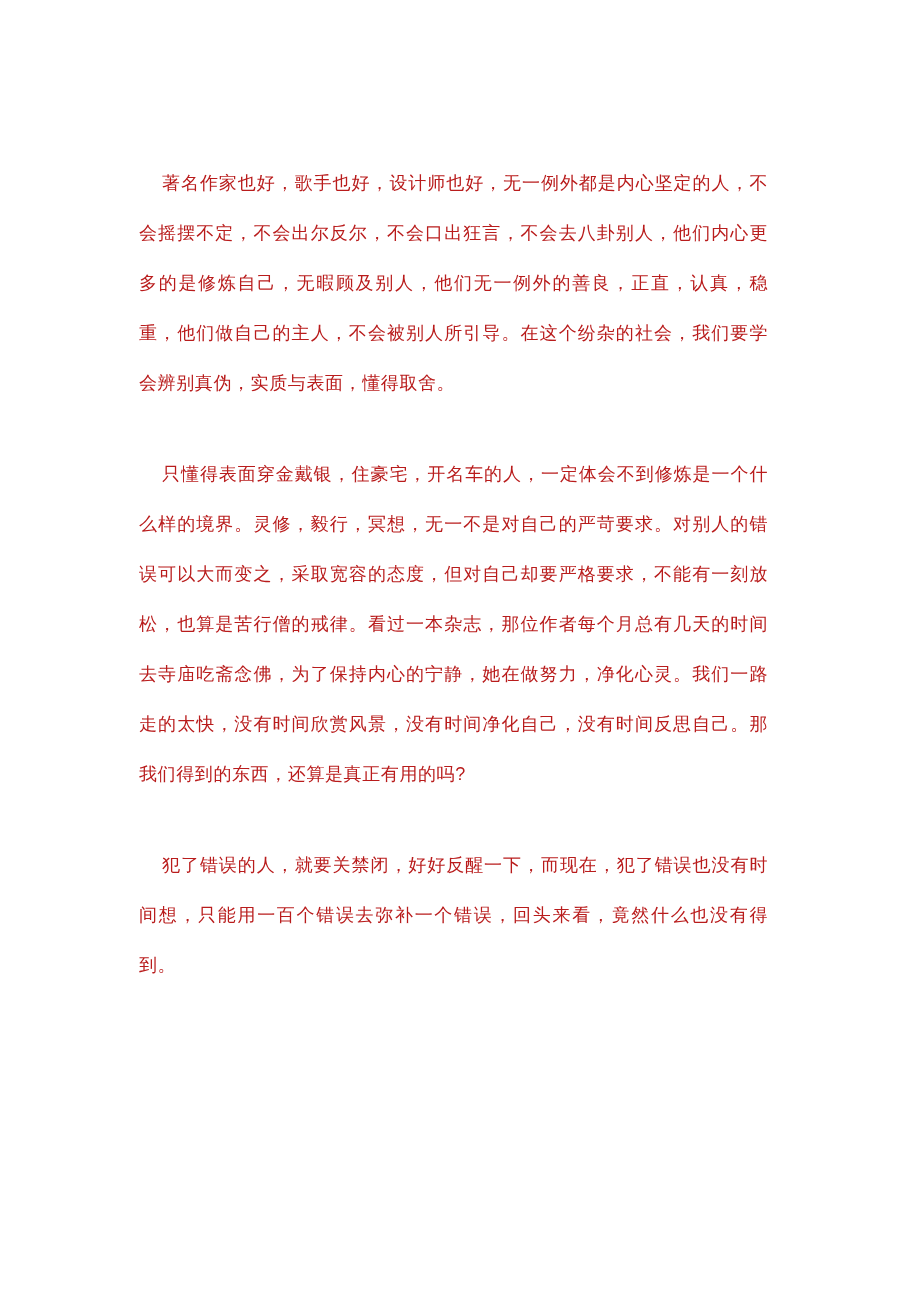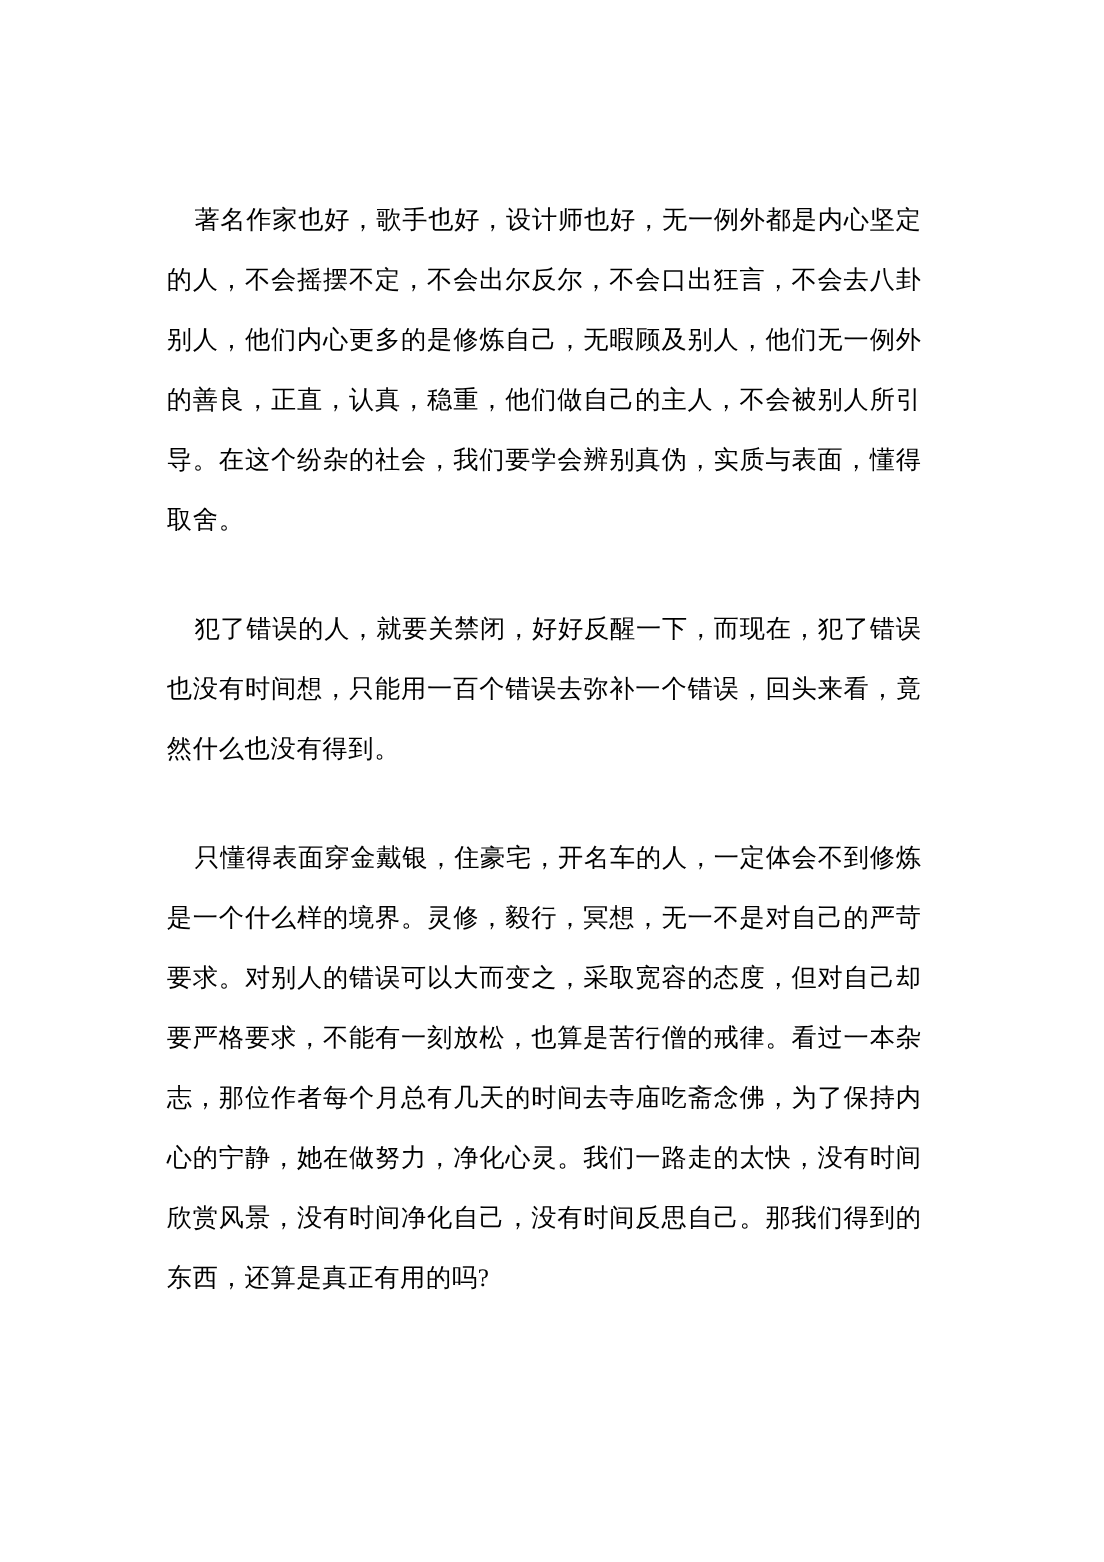--- a/index.html
+++ b/index.html
@@ -16,36 +16,36 @@
   }
   .content {
     position: absolute;
     left: 139px;
     top: 158px;
     width: 629px;
   }
   .content p {
     margin: 0 0 41px 0;
     padding: 0;
-    font-family: Liberation Serif, serif;
-    font-size: 21px;
+    font-family: Liberation Sans, sans-serif;
+    font-size: 18px;
     line-height: 50px;
     letter-spacing: 0.6px;
-    color: #000000;
+    color: #b91c1c;
     text-align: justify;
     text-justify: inter-character;
     text-indent: 23px;
     word-break: break-all;
   }
   .content p:last-child {
     margin-bottom: 0;
   }
 </style>
 </head>
 <body>
 
 <div class="page">
   <div class="content">
     <p>著名作家也好，歌手也好，设计师也好，无一例外都是内心坚定的人，不会摇摆不定，不会出尔反尔，不会口出狂言，不会去八卦别人，他们内心更多的是修炼自己，无暇顾及别人，他们无一例外的善良，正直，认真，稳重，他们做自己的主人，不会被别人所引导。在这个纷杂的社会，我们要学会辨别真伪，实质与表面，懂得取舍。</p>
+    <p>只懂得表面穿金戴银，住豪宅，开名车的人，一定体会不到修炼是一个什么样的境界。灵修，毅行，冥想，无一不是对自己的严苛要求。对别人的错误可以大而变之，采取宽容的态度，但对自己却要严格要求，不能有一刻放松，也算是苦行僧的戒律。看过一本杂志，那位作者每个月总有几天的时间去寺庙吃斋念佛，为了保持内心的宁静，她在做努力，净化心灵。我们一路走的太快，没有时间欣赏风景，没有时间净化自己，没有时间反思自己。那我们得到的东西，还算是真正有用的吗?</p>
     <p>犯了错误的人，就要关禁闭，好好反醒一下，而现在，犯了错误也没有时间想，只能用一百个错误去弥补一个错误，回头来看，竟然什么也没有得到。</p>
-    <p>只懂得表面穿金戴银，住豪宅，开名车的人，一定体会不到修炼是一个什么样的境界。灵修，毅行，冥想，无一不是对自己的严苛要求。对别人的错误可以大而变之，采取宽容的态度，但对自己却要严格要求，不能有一刻放松，也算是苦行僧的戒律。看过一本杂志，那位作者每个月总有几天的时间去寺庙吃斋念佛，为了保持内心的宁静，她在做努力，净化心灵。我们一路走的太快，没有时间欣赏风景，没有时间净化自己，没有时间反思自己。那我们得到的东西，还算是真正有用的吗?</p>
   </div>
 </div>
 
 </body></html>

